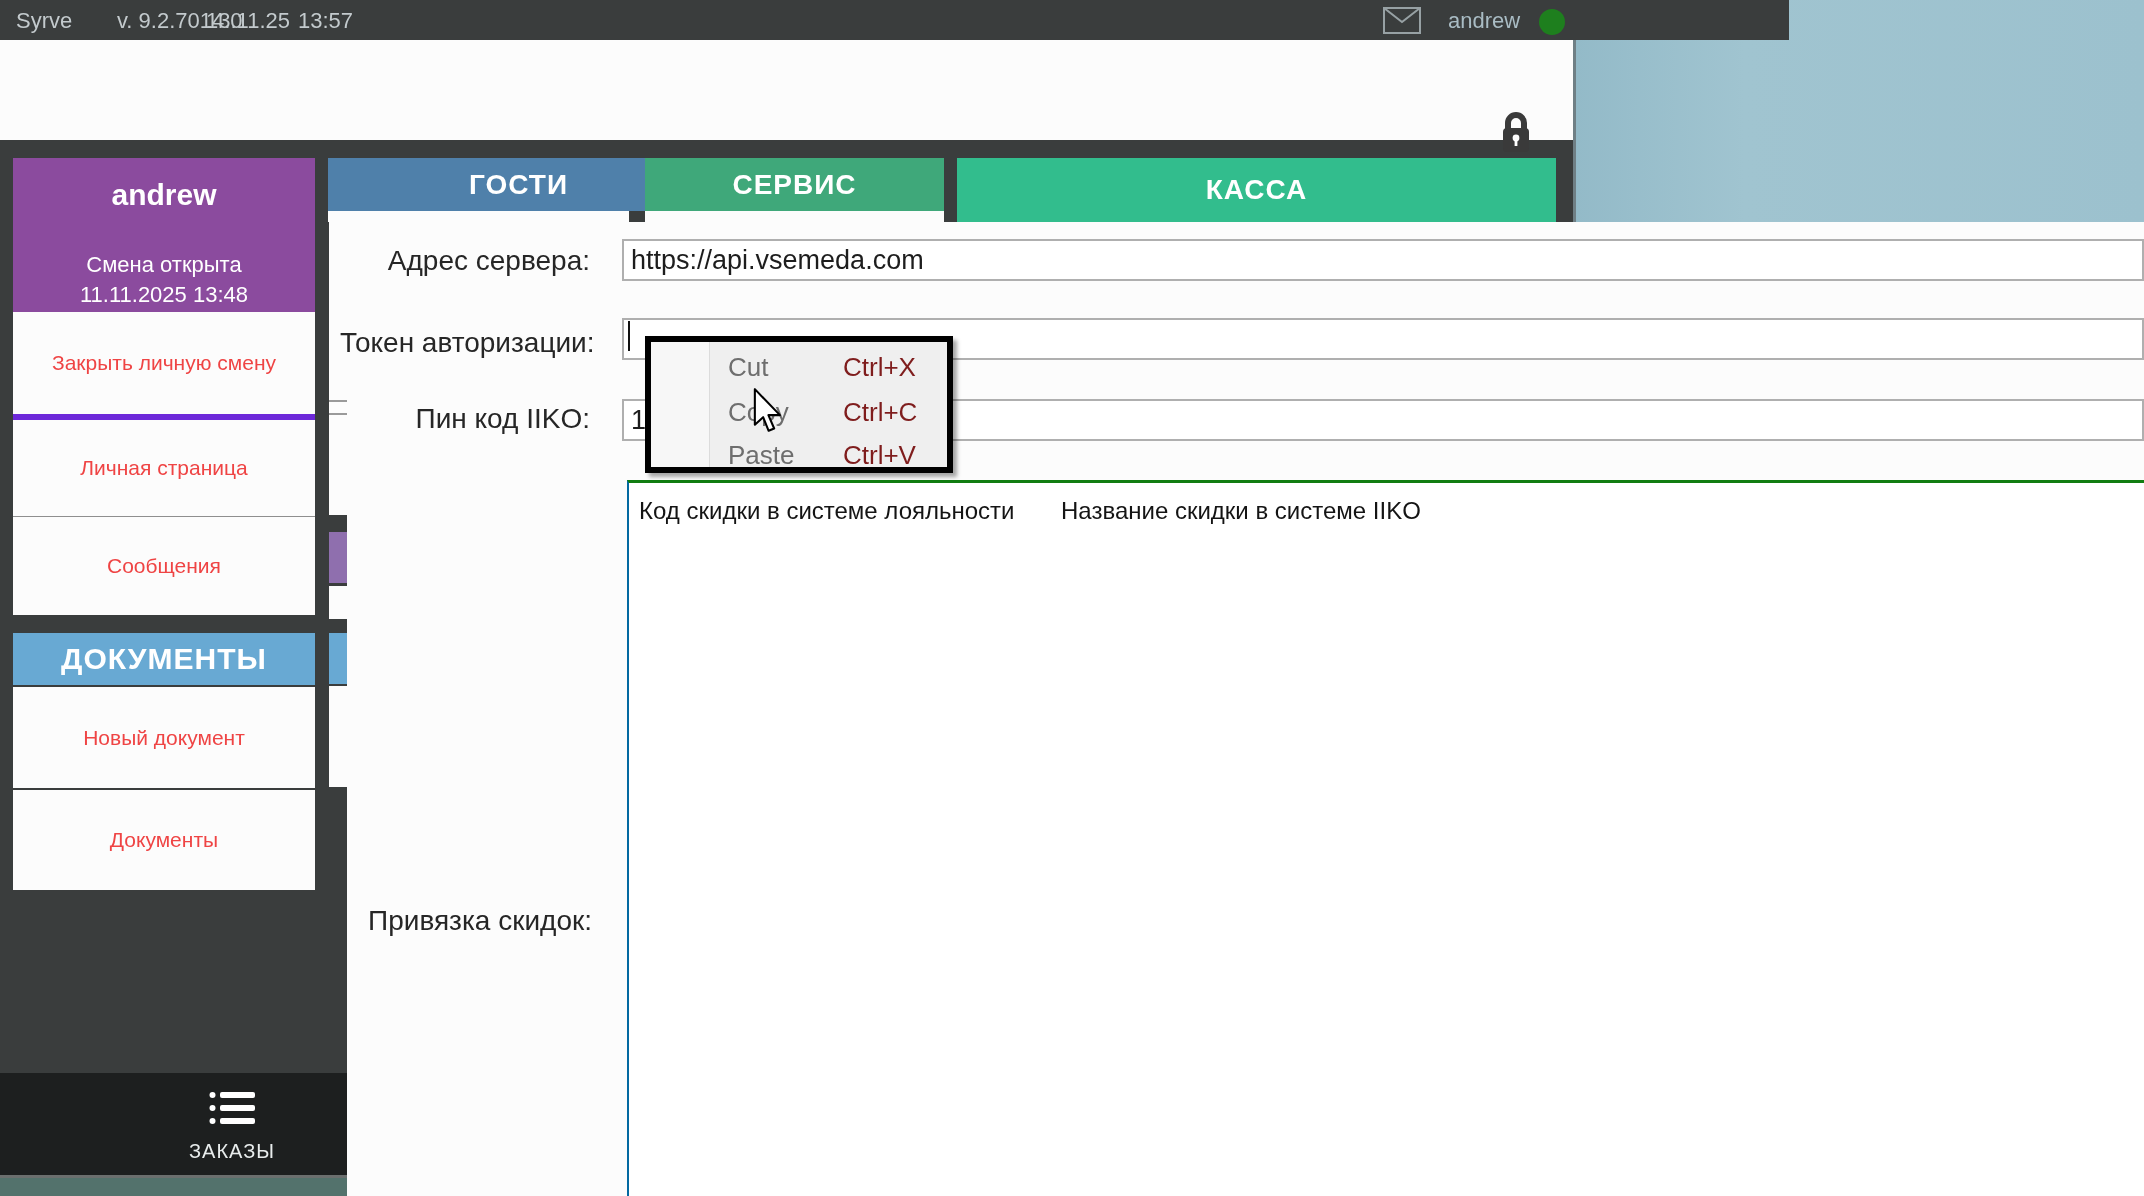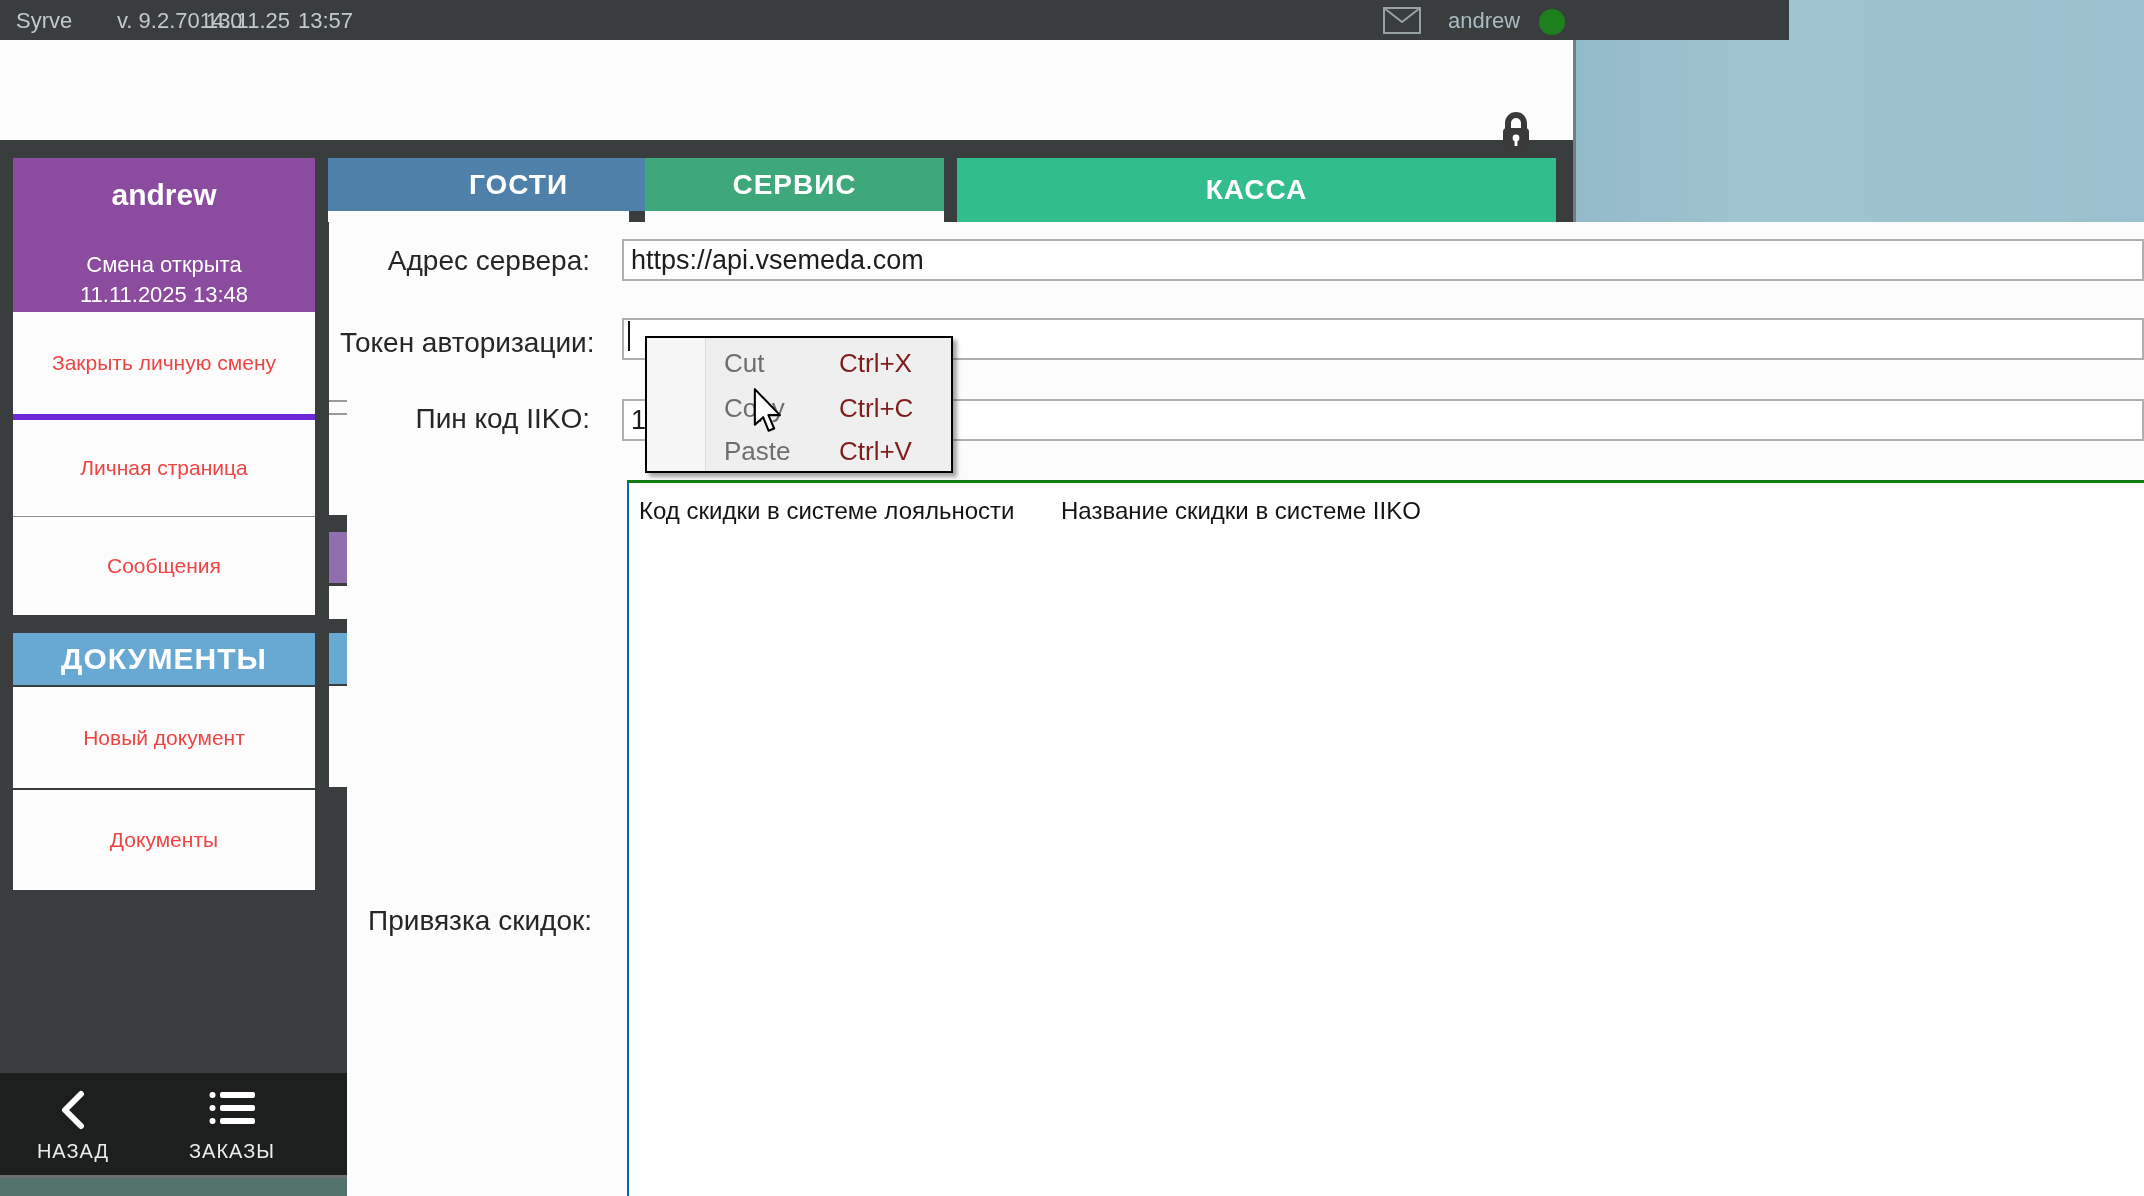--- a/index.html
+++ b/index.html
@@ -82,21 +82,21 @@
 
   
   .dtable{left:627px;top:480px;width:1517px;height:716px;background:#fff;
           border-left:2px solid #0369a1;border-top:3px solid #117d11;box-sizing:border-box;}
   .dth{position:absolute;top:14px;font-size:24px;color:#141414;white-space:nowrap;}
   .dth-1{left:10px;}
   .dth-2{left:432px;}
 
   
   .cmenu{left:645px;top:336px;width:308px;height:137px;background:#efefef;
-         border:2px solid #000000;box-sizing:border-box;
+         border:6px solid #000000;box-sizing:border-box;
          box-shadow:4px 4px 4px rgba(0,0,0,0.35);}
   .cmenu .gutter{position:absolute;left:0;top:0;width:58px;height:100%;background:#f7f7f7;border-right:1px solid #dcdcdc;}
   .citem{position:absolute;left:0;width:100%;height:45px;}
   .citem .lab{position:absolute;left:77px;top:8px;font-size:26px;color:#6e6e6e;}
   .citem .sc{position:absolute;left:192px;top:8px;font-size:26px;color:#7f1d1d;}
   .ci-0{top:2px;} .ci-1{top:47px;} .ci-2{top:90px;}
 
   
   .botbar{left:0;top:1073px;width:347px;height:102px;background:#1d1f1f;color:#e8ecec;}
   .bb-btn{position:absolute;top:0;height:100%;width:120px;text-align:center;}
@@ -211,26 +211,20 @@
       <span class="lab">Copy</span>
       <span class="sc">Ctrl+C</span>
     </div>
     <div class="citem ci-2">
       <span class="lab">Paste</span>
       <span class="sc">Ctrl+V</span>
     </div>
   </div>
 
   <div class="abs botbar">
-    <div class="bb-btn bb-back">
-      <svg style="position:absolute;left:44px;top:17px;" width="32" height="40" viewBox="0 0 32 40">
-        <polyline points="24,4 8,20 24,36" fill="none" stroke="#fff" stroke-width="6" stroke-linecap="round" stroke-linejoin="round"></polyline>
-      </svg>
-      <div class="bb-label">НАЗАД</div>
-    </div>
     <div class="bb-btn bb-orders">
       <svg style="position:absolute;left:37px;top:17px;" width="46" height="36" viewBox="0 0 46 36">
         <circle cx="3.5" cy="5" r="3" fill="#fff"></circle>
           <rect x="11" y="2" width="35" height="6" rx="2" fill="#fff"></rect>
         <circle cx="3.5" cy="18" r="3" fill="#fff"></circle>
           <rect x="11" y="15" width="35" height="6" rx="2" fill="#fff"></rect>
         <circle cx="3.5" cy="31" r="3" fill="#fff"></circle>
           <rect x="11" y="28" width="35" height="6" rx="2" fill="#fff"></rect>
       </svg>
       <div class="bb-label">ЗАКАЗЫ</div>

